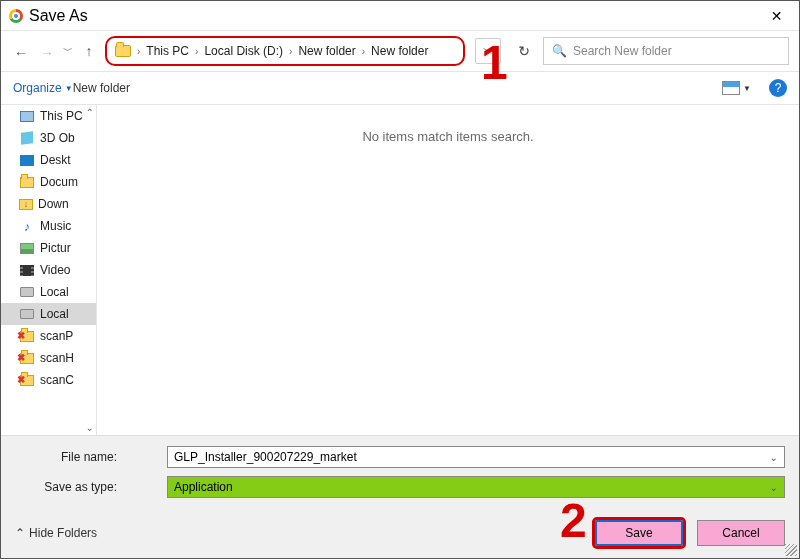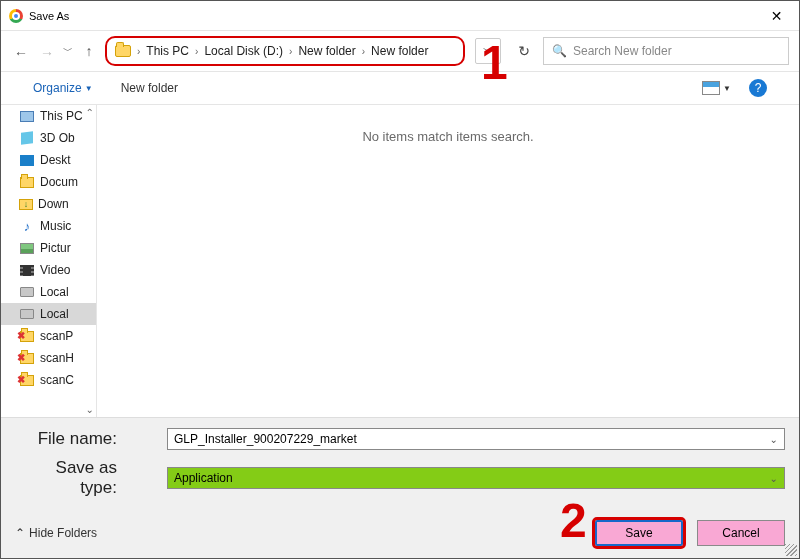--- a/index.html
+++ b/index.html
@@ -13,21 +13,21 @@
   .title-bar {
     height: 30px; display: flex; align-items: center; padding: 0 0 0 8px;
     background: #fff; border-bottom: 1px solid #e5e5e5;
   }
   .chrome-dot {
     width: 14px; height: 14px; border-radius: 50%;
     background: conic-gradient(#ea4335 0 120deg,#34a853 120deg 240deg,#fbbc05 240deg 360deg);
     position: relative; margin-right: 6px;
   }
   .chrome-dot::after{content:"";position:absolute;inset:3px;border-radius:50%;background:#4285f4;border:2px solid #fff;}
-  .title-text { font-size: 11px; color: #000; }
+  .title-text { font-size: 16px; color: #000; }
   .close-btn {
     margin-left: auto; width: 45px; height: 30px; display:flex;align-items:center;justify-content:center;
     font-size: 14px; color:#000;
   }
   
   .nav-row {
     height: 40px; display:flex; align-items:center; gap:6px; padding: 4px 10px;
   }
   .nav-arrow { width:20px;display:flex;justify-content:center;color:#555;font-size:14px;}
   .nav-arrow.disabled{color:#bbb;}
@@ -41,21 +41,21 @@
   .folder-mini::before{content:"";position:absolute;top:-4px;left:0;width:6px;height:4px;background:#ffd666;border:1px solid #d4a20a;border-bottom:none;border-radius:2px 2px 0 0;}
   .crumb{font-size:12px;color:#222;white-space:nowrap;}
   .crumb-sep{font-size:10px;color:#666;}
   .addr-tail{display:flex;align-items:center;gap:10px;margin-left:4px;}
   .addr-chev{width:26px;height:26px;display:flex;align-items:center;justify-content:center;border:1px solid #ccc;border-radius:2px;font-size:10px;color:#444;}
   .refresh{width:26px;height:26px;display:flex;align-items:center;justify-content:center;font-size:14px;color:#444;}
   .search-box{flex:1;height:28px;border:1px solid #ccc;display:flex;align-items:center;padding:0 8px;gap:6px;color:#888;font-size:12px;}
   .ann-1{position:absolute;font-size:48px;font-weight:900;color:#d60000;left:480px;top:38px;line-height:1;}
   .ann-2{position:absolute;font-size:48px;font-weight:900;color:#d60000;left:559px;top:496px;line-height:1;}
   
-  .toolbar{height:34px;border-top:1px solid #e5e5e5;border-bottom:1px solid #e5e5e5;display:flex;align-items:center;padding:0 32px;gap:28px;}
+  .toolbar{height:34px;border-top:1px solid #e5e5e5;border-bottom:1px solid #e5e5e5;display:flex;align-items:center;padding:0 12px;}
   .org{color:#1a63b7;font-size:12px;display:flex;align-items:center;gap:3px;}
   .org-caret{font-size:8px;color:#1a63b7;}
   .newf{color:#333;font-size:12px;}
   .tb-right{margin-left:auto;display:flex;align-items:center;gap:18px;}
   .view-ico{width:18px;height:14px;background:linear-gradient(#4aa3df 40%,#fff 40%);border:1px solid #888;}
   .tri{font-size:8px;color:#333;}
   .help{width:18px;height:18px;border-radius:50%;background:#1979d4;color:#fff;font-size:12px;display:flex;align-items:center;justify-content:center;}
   
   .body-split{flex:1;display:flex;min-height:0;}
   .tree{width:96px;border-right:1px solid #e5e5e5;overflow:hidden;background:#fff;position:relative;}
@@ -77,21 +77,21 @@
   .i-vid::before,.i-vid::after{content:"";position:absolute;top:0;bottom:0;width:3px;background:repeating-linear-gradient(#333 0 2px,#777 2px 4px);}
   .i-vid::before{left:0;} .i-vid::after{right:0;}
   .i-disk{width:14px;height:10px;background:#c8c8c8;border:1px solid #888;border-radius:1px;}
   .i-scan{position:relative;}
   .i-scan .xx{position:absolute;color:#d33;font-size:10px;left:-2px;top:1px;font-weight:bold;}
   .content{flex:1;display:flex;align-items:flex-start;justify-content:center;padding-top:24px;}
   .empty{color:#6a6a6a;font-size:13px;}
   
   .bottom{background:#f0f0f0;border-top:1px solid #ddd;padding:10px 14px 0 14px;}
   .field-row{display:flex;align-items:center;margin-bottom:8px;}
-  .field-label{width:112px;text-align:right;font-size:17px;color:#222;padding-right:10px;}
+  .field-label{width:112px;text-align:right;font-size:12px;color:#222;padding-right:10px;}
   .field-input{flex:1;height:22px;border:1px solid #888;background:#fff;font-size:12px;padding:0 6px;display:flex;align-items:center;justify-content:space-between;margin-left:40px;}
   .field-input.gray{background:#84cc16;}
   .dd{font-size:10px;color:#555;}
   .btn-row{display:flex;align-items:center;padding:14px 0 12px 0;}
   .hide-folders{font-size:12px;color:#333;display:flex;align-items:center;gap:4px;}
   .btns{margin-left:auto;display:flex;gap:14px;}
   .btn{width:88px;height:26px;border:1px solid #8a8a8a;background:#f9a8d4;font-size:12px;display:flex;align-items:center;justify-content:center;}
   .btn.save{border:2px solid #1668c9;outline:3px solid #d60000;outline-offset:0;border-radius:2px;}
   .resize-grip{position:absolute;right:2px;bottom:2px;width:12px;height:12px;background:repeating-linear-gradient(135deg,#999 0 1px,transparent 1px 3px);}
 </style>

